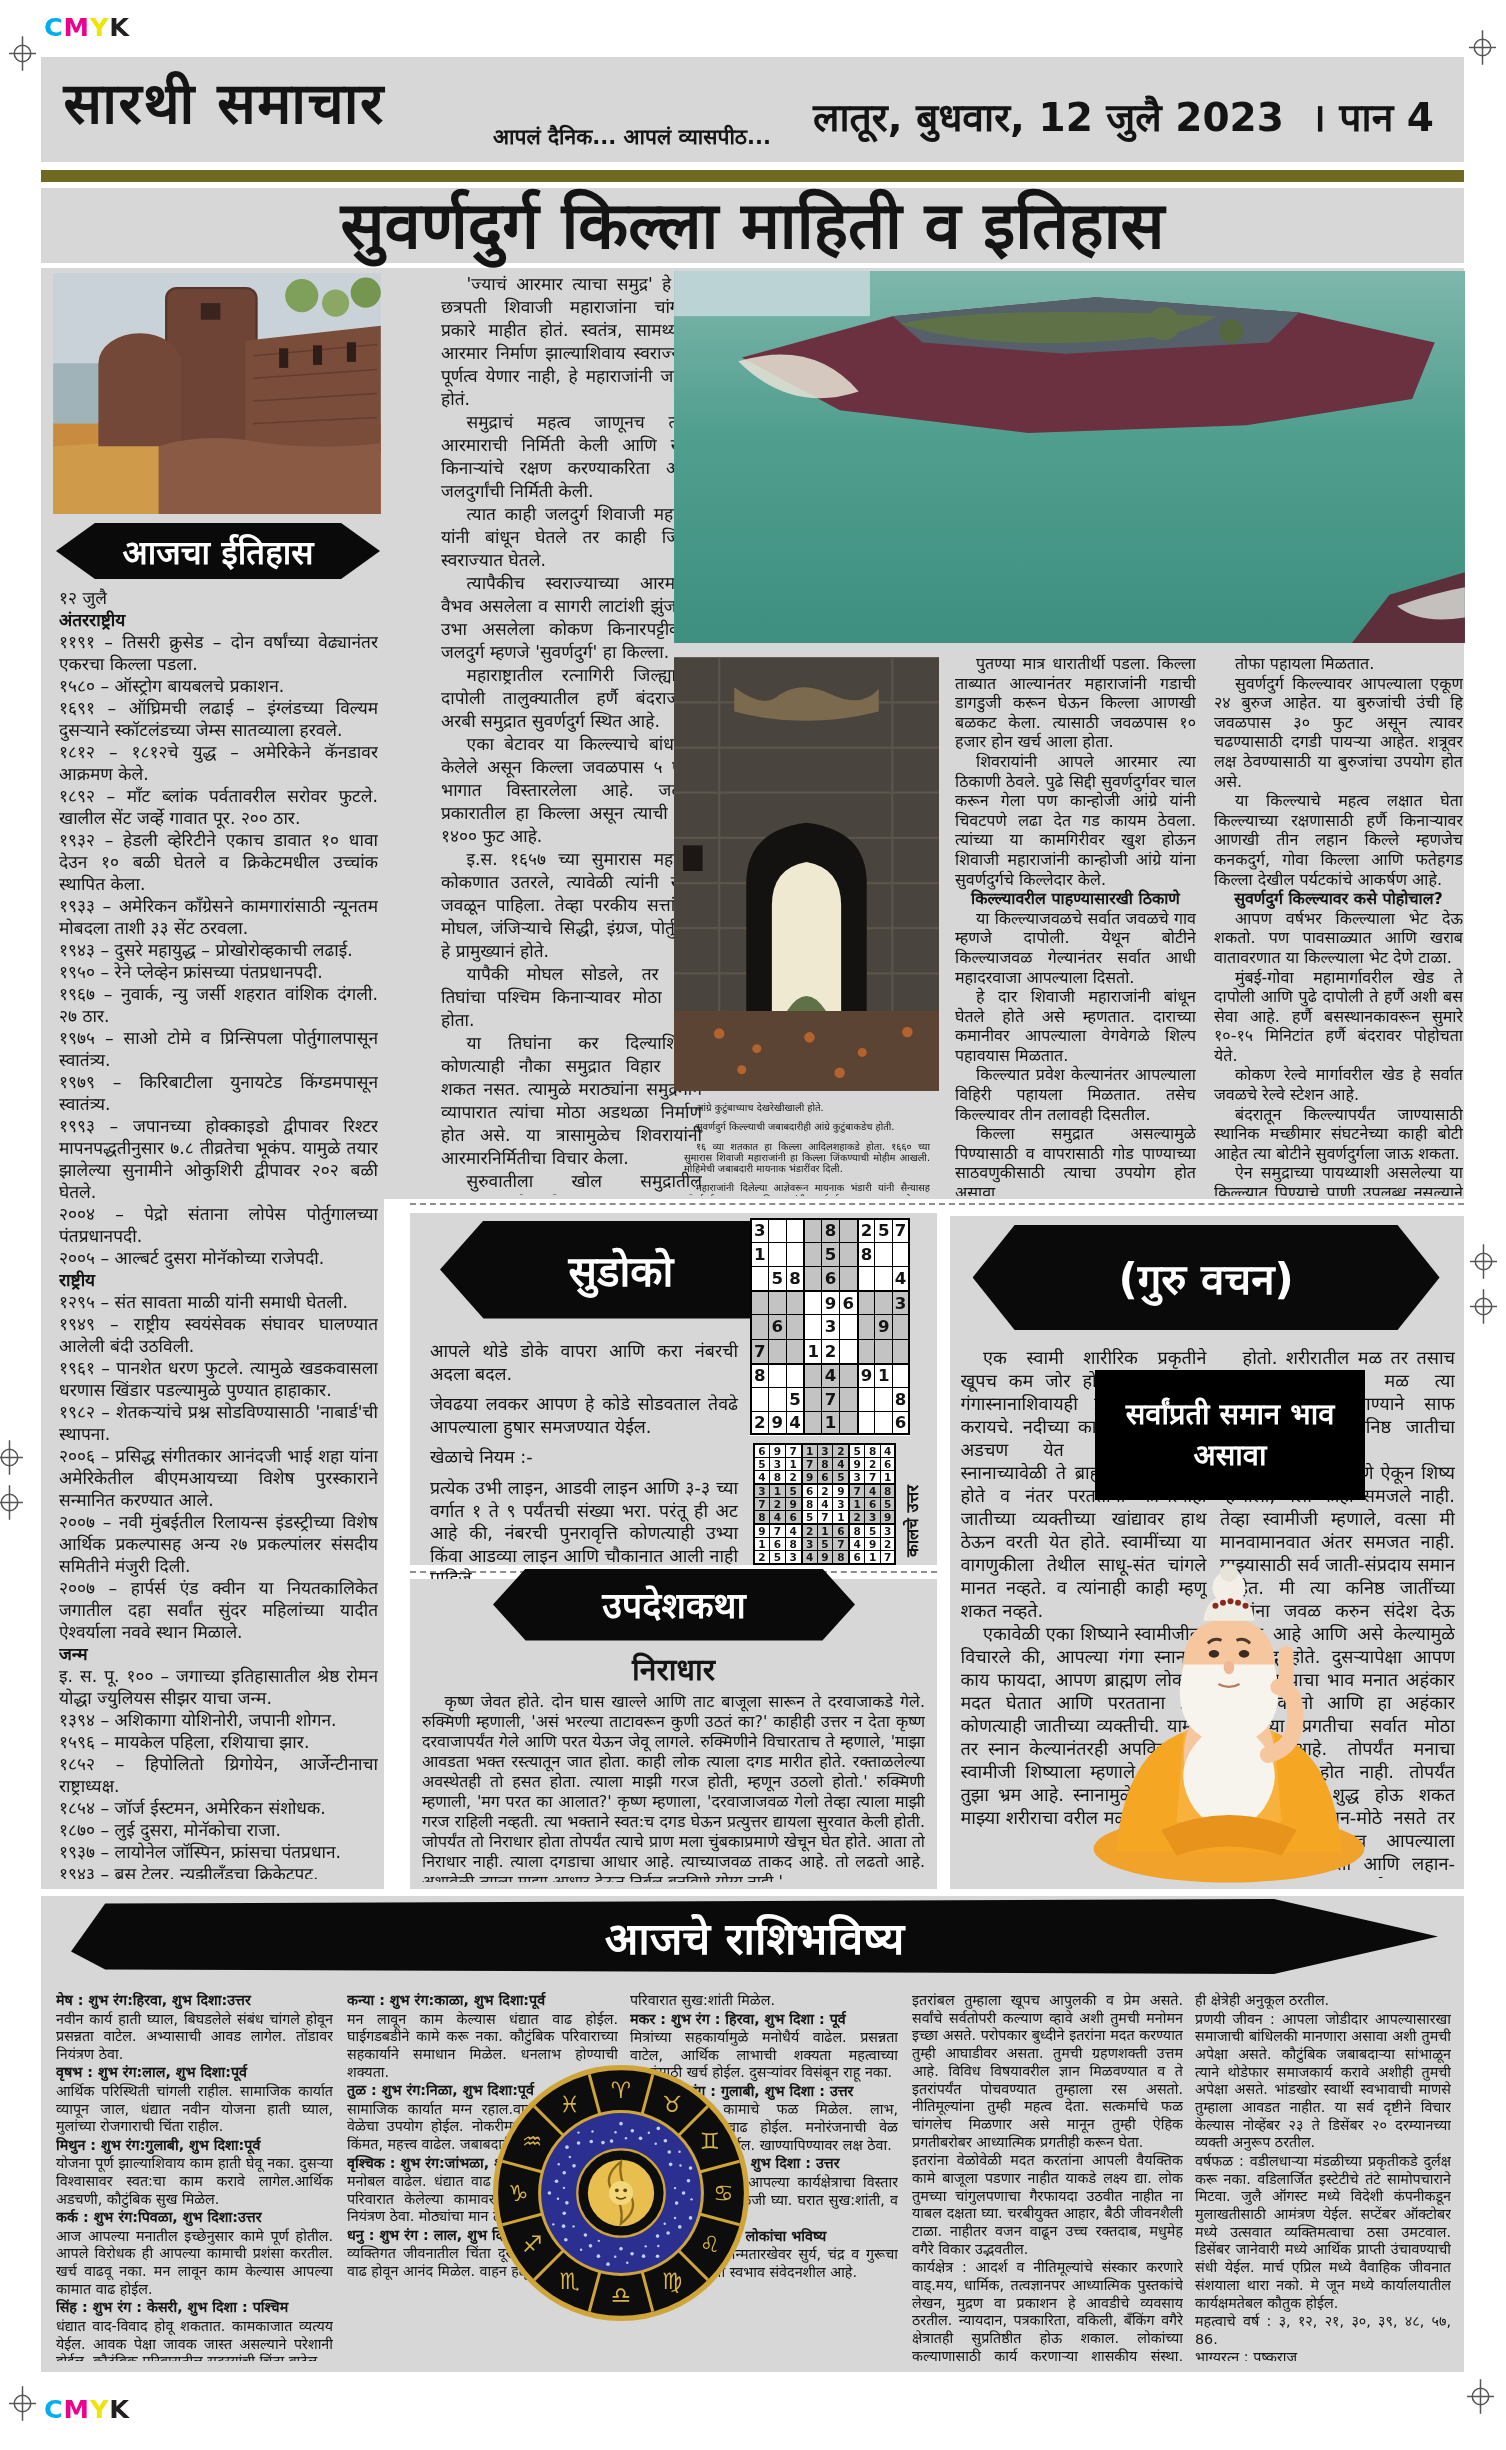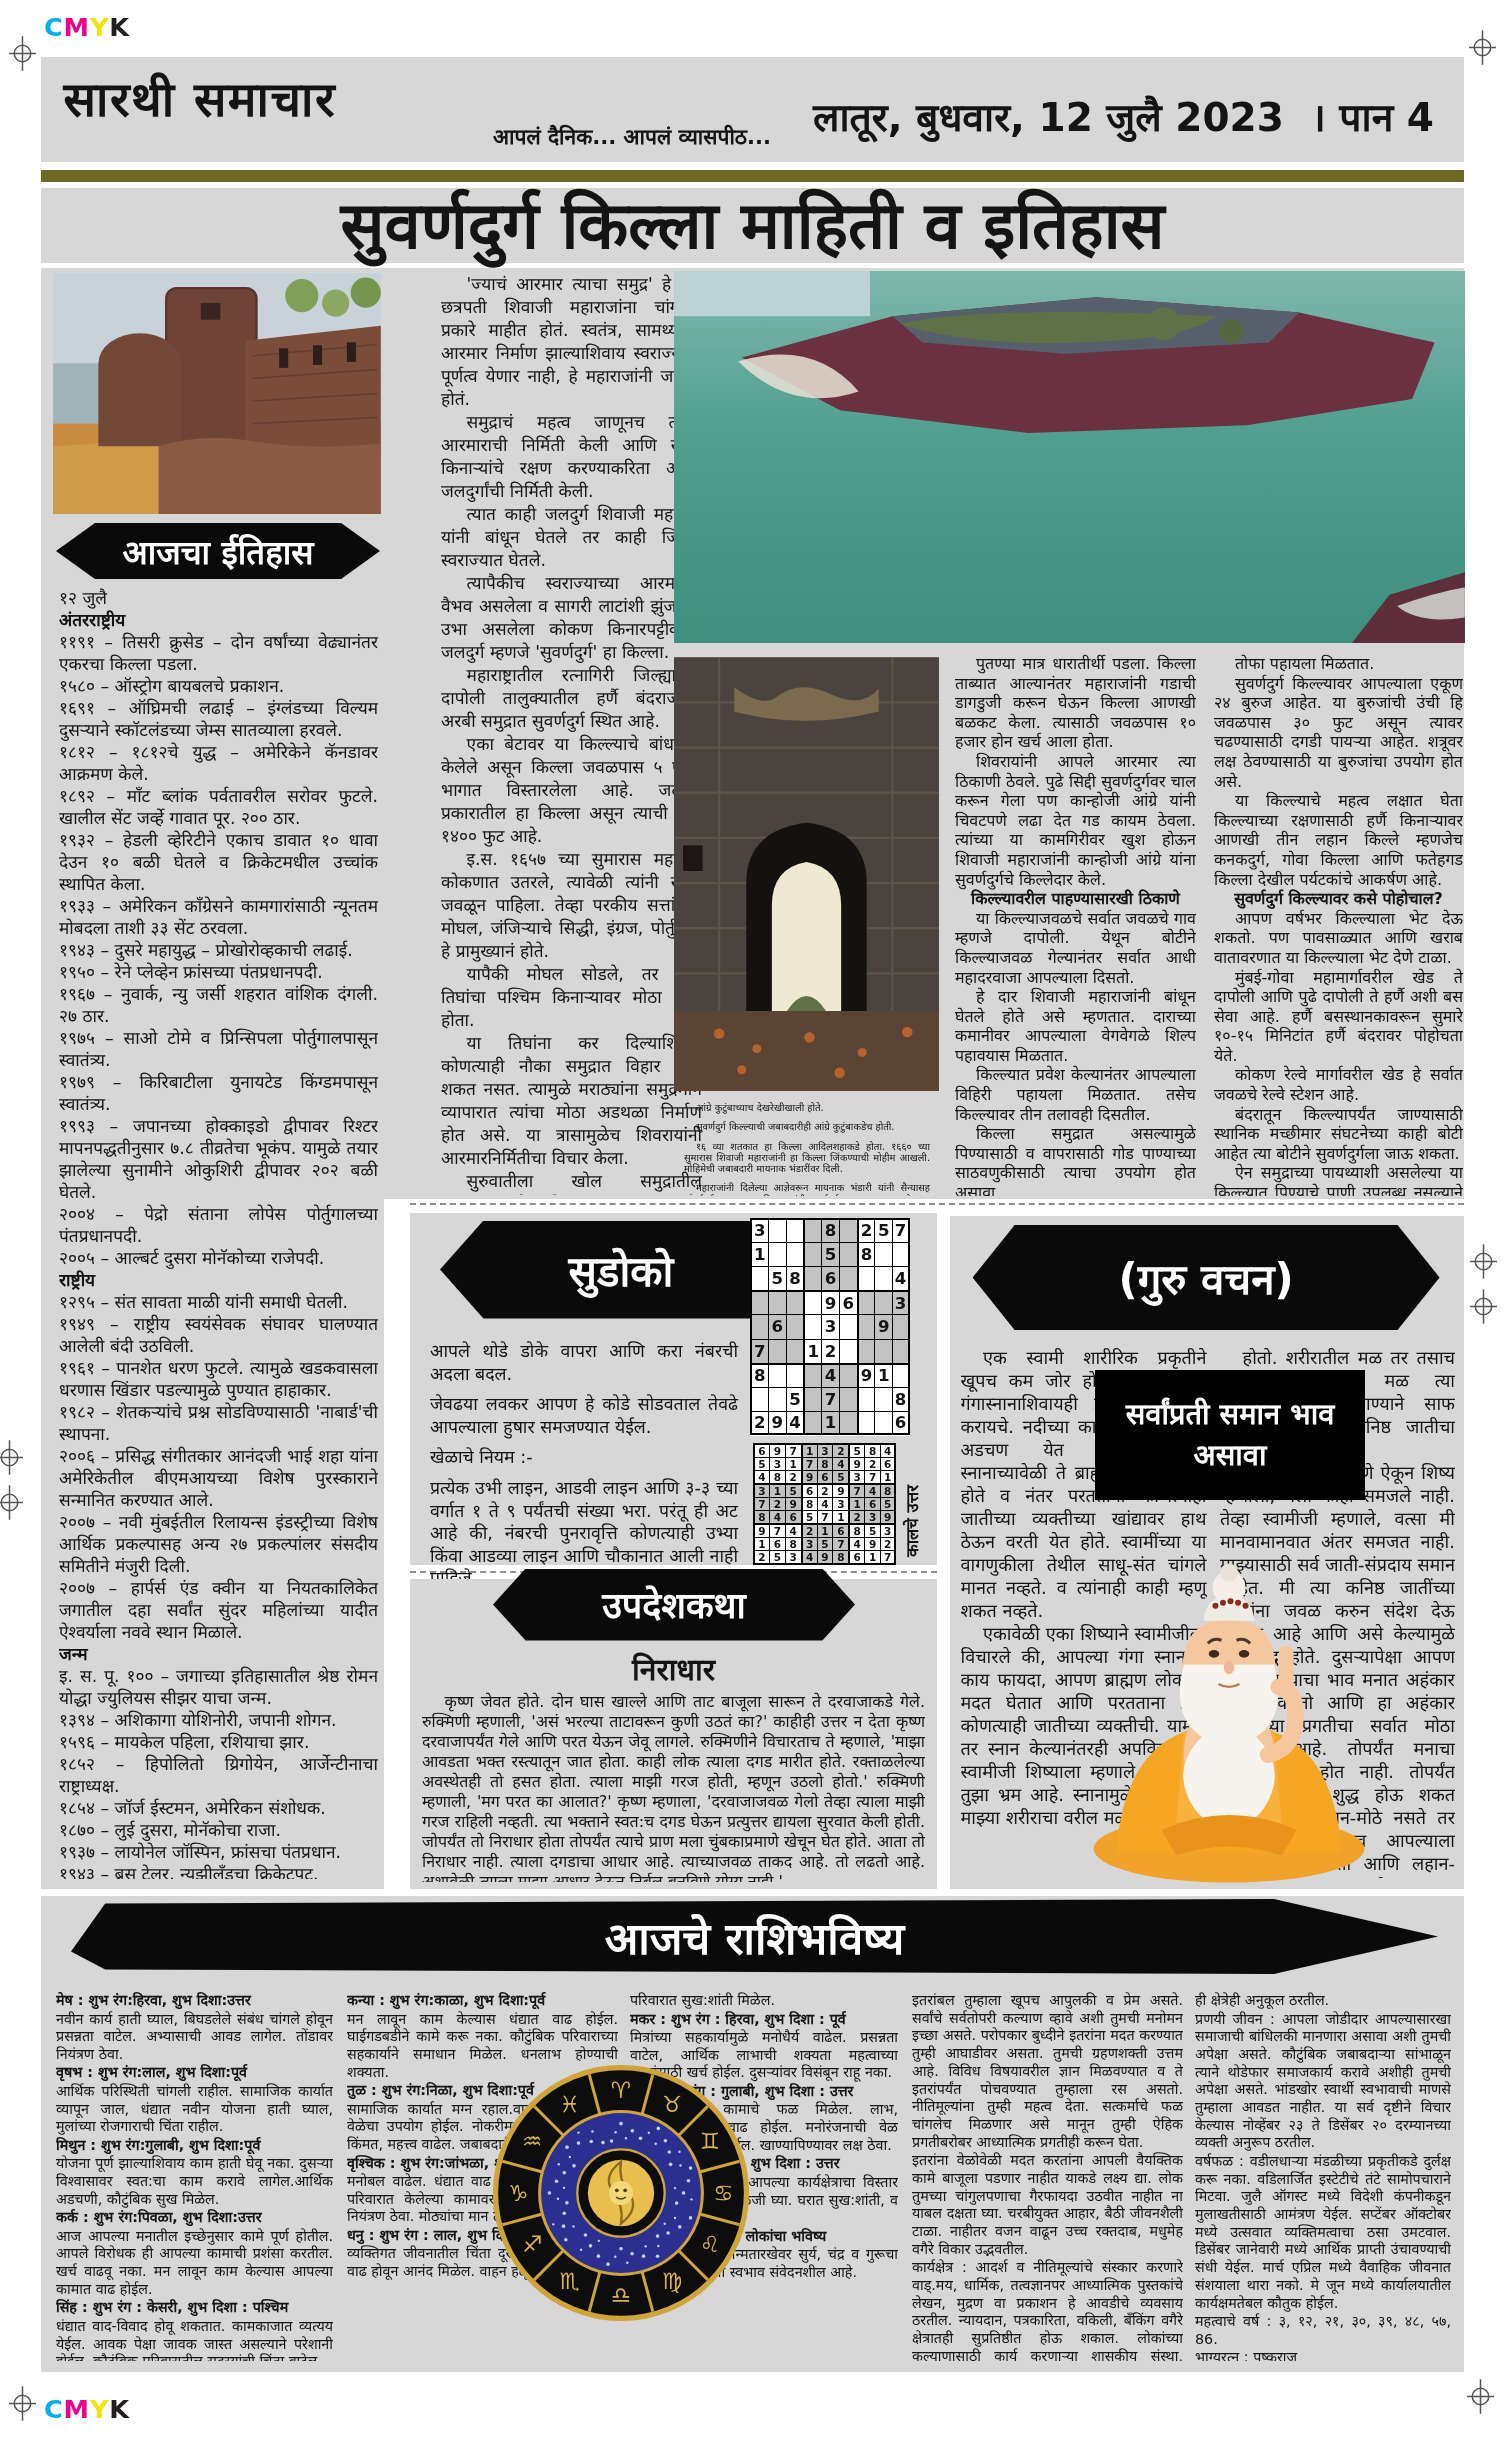--- a/index.html
+++ b/index.html
@@ -5,21 +5,21 @@
   html,body{margin:0;padding:0;background:#fff;}
   .page{position:relative;width:1506px;height:2450px;background:#fff;overflow:hidden;
         font-family:"DejaVu Sans","Liberation Sans",sans-serif;color:#141414;}
   .abs{position:absolute;}
   .sec{background:#d7d7d7;}
   .banner{background:#0a0a0a;color:#fff;display:flex;align-items:center;justify-content:center;
           font-weight:bold;text-align:center;}
   .hex{clip-path:polygon(0 50%,12% 0,88% 0,100% 50%,88% 100%,12% 100%);}
   .hex2{clip-path:polygon(0 50%,9% 0,91% 0,100% 50%,91% 100%,9% 100%);}
   .wideb{clip-path:polygon(0 70%,2.5% 6%,88% 0,100% 50%,88% 100%,2.5% 94%);}
-  .logo{font-weight:900;font-size:48px;line-height:1;letter-spacing:1.5px;}
+  .logo{font-weight:900;font-size:57px;line-height:1;letter-spacing:1.5px;}
   .tagline{font-weight:bold;font-size:21px;}
   .dateline{font-weight:800;font-size:39px;white-space:nowrap;}
   .headline-text{font-weight:900;font-size:65px;line-height:72px;text-align:center;width:100%;}
   .body-col{font-size:17.3px;line-height:23px;text-align:justify;margin-left:40px;}
   .body-col p{margin:0;text-indent:25.6px;}
   .small-col{font-size:9.8px;line-height:11.3px;text-align:justify;}
   .small-col p{margin:8px;text-indent:12px;}
   .mid-col{font-size:16px;line-height:19.6px;text-align:justify;}
   .mid-col p{margin:0;text-indent:21px;}
   .mid-col p.lh,.body-col p.lh{font-weight:bold;text-indent:0;text-align:center;}

